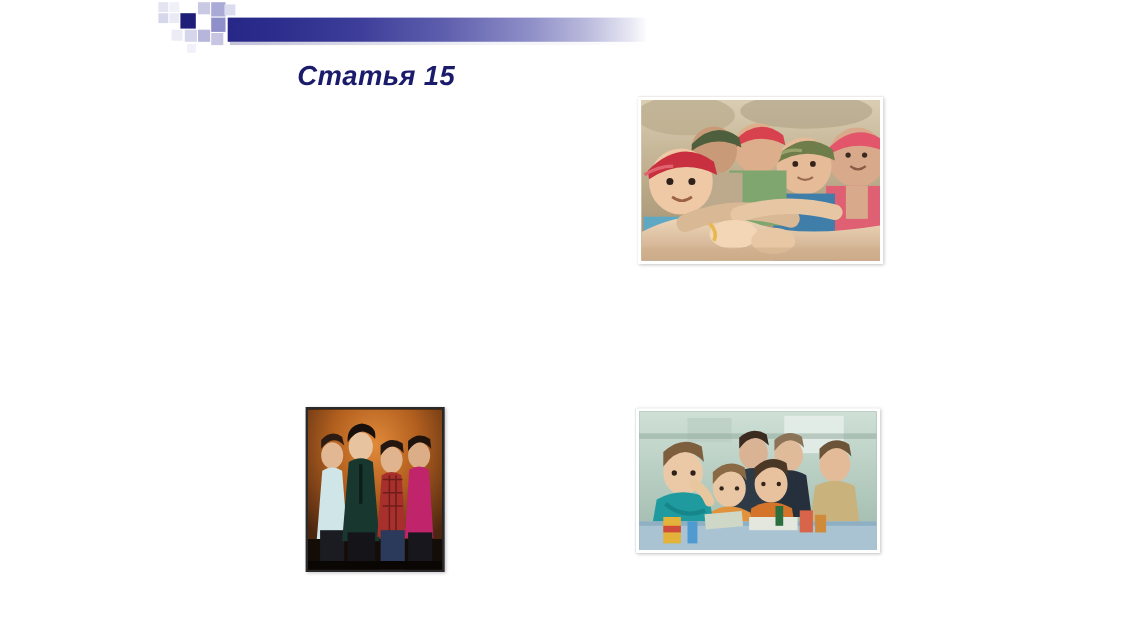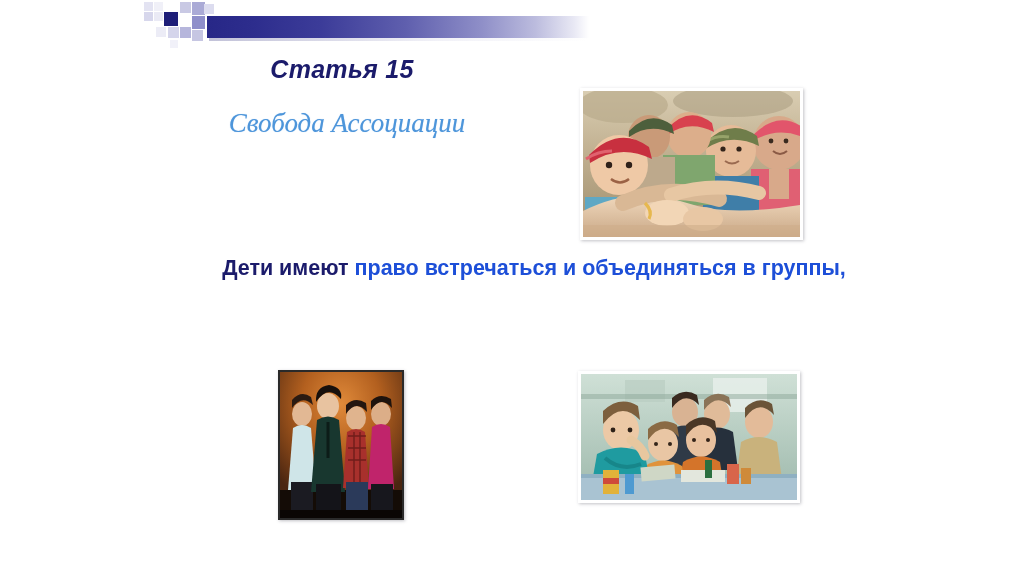--- a/index.html
+++ b/index.html
@@ -158,24 +158,22 @@
         <div class="deco-sq" style="left: 52px; top: 30px; width: 11px; height: 11px; background: rgb(198, 198, 226);"></div>
         <div class="deco-sq" style="left: 64px; top: 4px; width: 10px; height: 10px; background: rgb(220, 220, 239);"></div>
         <div class="deco-sq" style="left: 30px; top: 40px; width: 8px; height: 8px; background: rgb(241, 241, 249);"></div>
       </div>
     <div id="deco-bar"></div>
     <div id="deco-bar-shadow"></div>
   </div>
 
   <div id="article-title">Статья 15</div>
 
-  <div id="article-subtitle">Свобода Ассоциации</div>
 
   <div id="body-text">
-    <span class="tline"><span>Дети имеют </span><span class="hl">право встречаться и объединяться в группы,</span></span>
   </div>
 
   <div class="photo ph-shadow" id="photo-children-group">
     <svg class="inner" viewBox="0 0 217 146" preserveAspectRatio="none">
       <defs>
         <linearGradient id="bgSky" x1="0" y1="0" x2="0" y2="1">
           <stop offset="0%" stop-color="#d9cdb2"></stop>
           <stop offset="45%" stop-color="#bfae8e"></stop>
           <stop offset="100%" stop-color="#9d8d6c"></stop>
         </linearGradient>

